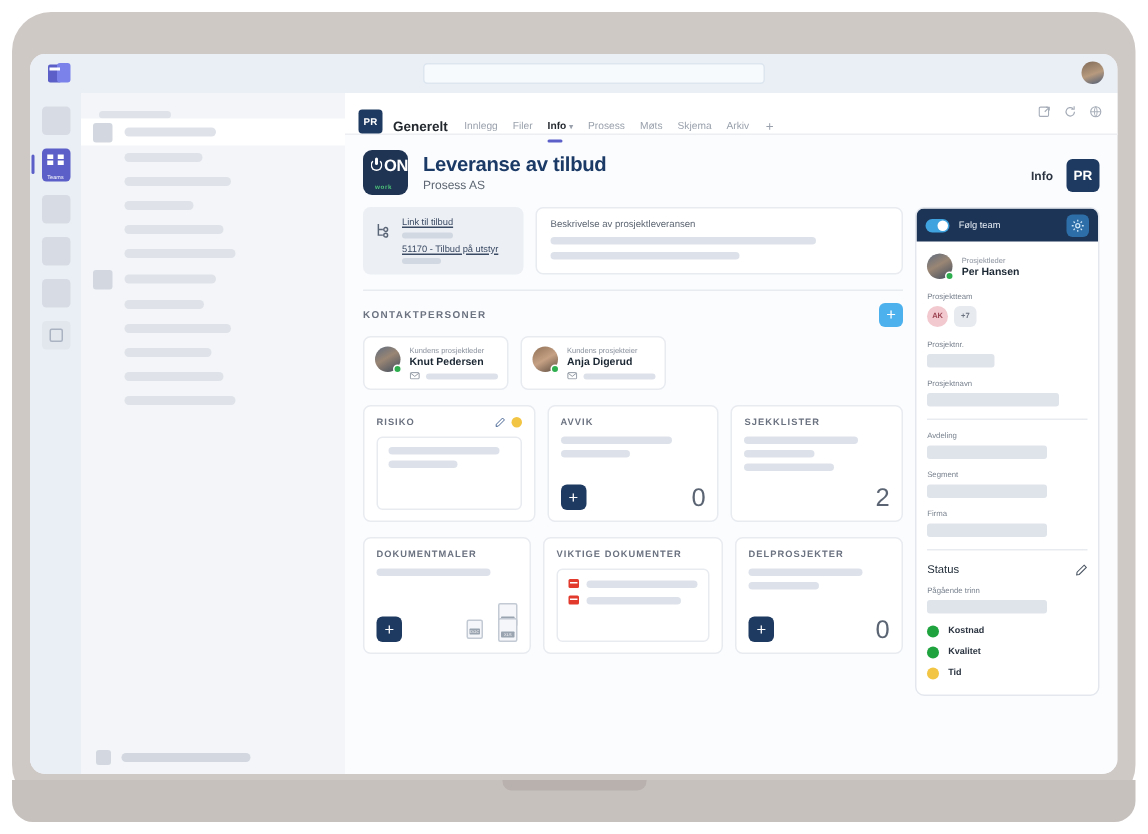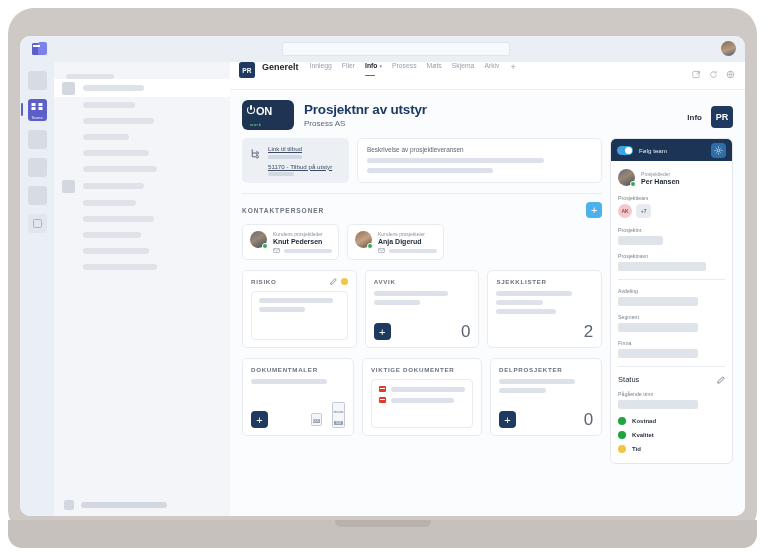--- a/index.html
+++ b/index.html
@@ -147,21 +147,21 @@
   .app {
     position: absolute; left: 210px; top: 26px;
     width: 515px; height: 454px;
     background: #fbfcfe;
   }
 
   
   .tabstrip {
     height: 28px; background: #ffffff;
     border-bottom: 1px solid #eceef2;
-    display: flex; align-items: flex-start;
+    display: flex; align-items: flex-end;
     padding-left: 9px; position: relative;
   }
   .tab-badge {
     width: 16px; height: 16px; border-radius: 2.5px;
     background: #1f3a60; color: #fff;
     font-size: 6.5px; font-weight: bold;
     display: flex; align-items: center; justify-content: center;
     letter-spacing: .2px; margin-right: 7px;
   }
   .tab-team { font-size: 9px; font-weight: bold; color: #23282e; margin-right: 11px; }
@@ -186,21 +186,21 @@
     display: flex; gap: 8px; align-items: center;
   }
   .tsr-ico { width: 9px; height: 9px; color: #a6adb8; }
 
   
   .app-head {
     display: flex; align-items: center;
     padding: 10px 12px 8px 12px; position: relative;
   }
   .onlogo {
-    width: 52px; height: 30px; border-radius: 6px;
+    width: 30px; height: 30px; border-radius: 6px;
     background: #1f3352; position: relative; flex: 0 0 auto;
   }
   .onlogo .pw {
     position: absolute; left: 5px; top: 6px;
     width: 8px; height: 8px;
     border: 1.6px solid #fff; border-radius: 50%;
     border-top-color: transparent;
   }
   .onlogo .pwstem {
     position: absolute; left: 8.2px; top: 4.5px;
@@ -525,21 +525,21 @@
       </div>
 
       <div class="app-head">
         <div class="onlogo">
           <div class="pw"></div>
             <div class="pwstem"></div>
           <div class="n">ON</div>
           <div class="work">work</div>
         </div>
         <div class="head-text">
-          <div class="head-title">Prosjektnr av utstyr</div>
+          <div class="head-title">Leveranse av tilbud</div>
           <div class="head-sub">Prosess AS</div>
         </div>
         <div class="head-right">
           <div class="head-info">Info</div>
           <div class="head-pr">PR</div>
         </div>
       </div>
 
       <div class="app-body">
 

